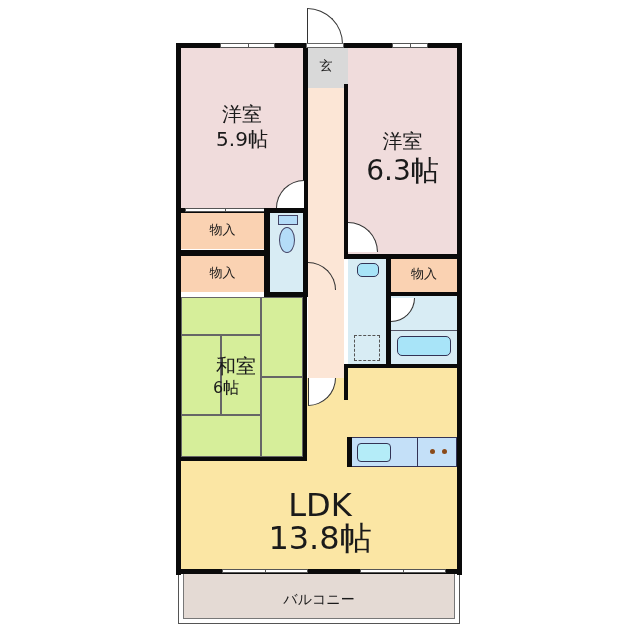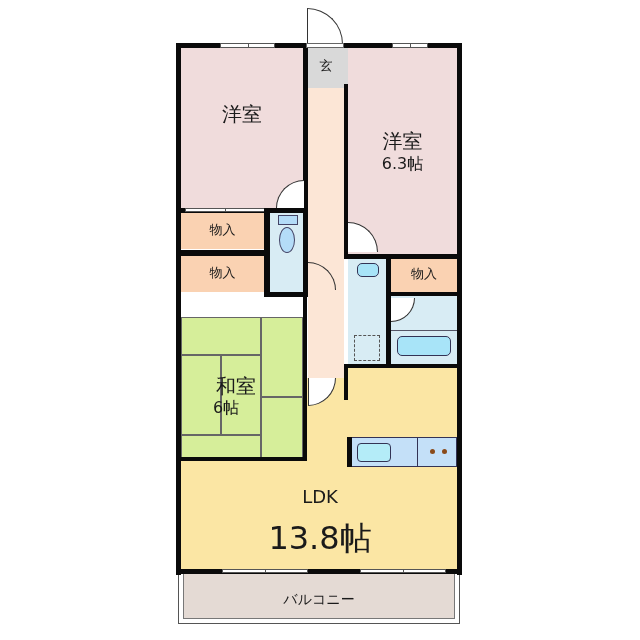--- a/index.html
+++ b/index.html
@@ -23,37 +23,38 @@
 </div>
 
 <div class="wall" style="left:176px;top:43px;width:130px;height:5px;"></div>
 <div class="wall" style="left:344px;top:43px;width:118px;height:5px;"></div>
 <div class="wall" style="left:176px;top:43px;width:5px;height:532px;"></div>
 <div class="wall" style="left:457px;top:43px;width:5px;height:532px;"></div>
 <div class="wall" style="left:176px;top:569px;width:286px;height:5px;"></div>
 
 <div class="room" style="left:181px;top:48px;width:122px;height:160px;background:#f0dcdc;">
   <div class="label" style="left:0;right:0;top:55px;font-size:20px;">洋室</div>
+  <div class="label" style="left:0;right:0;top:80px;font-size:20px;">5.9帖</div>
 </div>
 <div class="win" style="left:220px;top:43px;width:55px;height:5px;"></div>
 
 <div class="room" style="left:308px;top:88px;width:36px;height:290px;background:#fce6d6;"></div>
 
 <div class="room" style="left:308px;top:48px;width:50px;height:40px;background:#d9d9d9;">
   <div class="label" style="left:0;width:36px;top:11px;font-size:13px;">玄</div>
 </div>
 <div class="wall" style="left:357px;top:43px;width:5px;height:45px;"></div>
 <div class="wall" style="left:344px;top:84px;width:18px;height:5px;"></div>
 
 <div class="wall" style="left:303px;top:43px;width:5px;height:250px;"></div>
 <div class="wall" style="left:344px;top:84px;width:4px;height:174px;"></div>
 
 <div class="room" style="left:348px;top:48px;width:109px;height:206px;background:#f0dcdc;">
   <div class="label" style="left:0;right:0;top:82px;font-size:20px;">洋室</div>
-  <div class="label" style="left:0;right:0;top:107px;font-size:16px;">6.3帖</div>
+  <div class="label" style="left:0;right:0;top:107px;font-size:28px;">6.3帖</div>
 </div>
 <div class="room" style="left:362px;top:48px;width:95px;height:40px;background:#f0dcdc;"></div>
 <div class="win" style="left:392px;top:43px;width:36px;height:5px;"></div>
 <div class="door" style="left:348px;top:222px;width:30px;height:30px;border-top:1px solid #333;border-right:1px solid #333;border-top-right-radius:30px;"></div>
 
 <div class="door" style="left:276px;top:180px;width:28px;height:28px;border-top:1px solid #333;border-left:1px solid #333;border-top-left-radius:28px;"></div>
 
 <div class="wall" style="left:181px;top:208px;width:127px;height:5px;"></div>
 <div class="win" style="left:185px;top:208px;width:80px;height:4px;"></div>
 <div class="room" style="left:181px;top:213px;width:83px;height:36px;background:#fad2b2;">
@@ -65,21 +66,21 @@
 </div>
 <div class="wall" style="left:264px;top:208px;width:6px;height:88px;"></div>
 
 <div class="room" style="left:270px;top:213px;width:33px;height:80px;background:#d8ecf4;">
   <div class="abs" style="left:8px;top:2px;width:20px;height:10px;background:#b4dcf8;border:1px solid #446;"></div>
   <div class="abs" style="left:9px;top:14px;width:16px;height:26px;background:#b4dcf8;border:1px solid #446;border-radius:50%;"></div>
 </div>
 <div class="door" style="left:308px;top:262px;width:28px;height:28px;border-top:1px solid #333;border-right:1px solid #333;border-top-right-radius:28px;background:transparent;"></div>
 <div class="wall" style="left:264px;top:292px;width:44px;height:5px;"></div>
 
-<div class="room" style="left:181px;top:297px;width:122px;height:188px;background:#d6ee9a;margin-top:20px;">
+<div class="room" style="left:181px;top:297px;width:122px;height:188px;background:#d6ee9a;">
   <div class="abs" style="left:0;top:0;width:80px;height:38px;border:1px solid #666;"></div>
   <div class="abs" style="left:80px;top:0;width:42px;height:80px;border:1px solid #666;"></div>
   <div class="abs" style="left:0;top:38px;width:40px;height:80px;border:1px solid #666;"></div>
   <div class="abs" style="left:40px;top:38px;width:40px;height:80px;border:1px solid #666;"></div>
   <div class="abs" style="left:80px;top:80px;width:42px;height:80px;border:1px solid #666;"></div>
   <div class="abs" style="left:0;top:118px;width:80px;height:42px;border:1px solid #666;"></div>
   <div class="label" style="left:20px;width:70px;top:58px;font-size:20px;background:transparent;">和室</div>
   <div class="label" style="left:10px;width:70px;top:82px;font-size:16px;">6帖</div>
 </div>
 <div class="win" style="left:185px;top:457px;width:115px;height:4px;"></div>
@@ -112,19 +113,19 @@
 <div class="door" style="left:308px;top:378px;width:28px;height:28px;border-bottom:1px solid #333;border-right:1px solid #333;border-bottom-right-radius:28px;border-left:1px solid #333;"></div>
 
 <div class="room" style="left:347px;top:437px;width:110px;height:30px;background:#c4e0f8;border:1px solid #335;">
   <div class="abs" style="left:-1px;top:-1px;width:5px;height:30px;background:#0a0a0a;"></div>
   <div class="abs" style="left:9px;top:5px;width:34px;height:19px;background:#b4ecf8;border:1px solid #335;border-radius:4px;"></div>
   <div class="abs" style="left:69px;top:0;width:1px;height:28px;background:#335;"></div>
   <div class="abs" style="left:82px;top:11px;width:5px;height:5px;background:#8a4a1a;border-radius:50%;"></div>
   <div class="abs" style="left:94px;top:11px;width:5px;height:5px;background:#8a4a1a;border-radius:50%;"></div>
 </div>
 
-<div class="label" style="left:250px;width:140px;top:487px;font-size:18px;">LDK</div>
+<div class="label" style="left:250px;width:140px;top:487px;font-size:32px;">LDK</div>
 <div class="label" style="left:250px;width:140px;top:520px;font-size:32px;">13.8帖</div>
 
 <div class="win" style="left:222px;top:569px;width:86px;height:4px;"></div>
 <div class="win" style="left:360px;top:569px;width:86px;height:4px;"></div>
 
 <div class="abs" style="left:306px;top:43px;width:38px;height:5px;background:#fff;border:1px solid #666;"></div>
 
 </body></html>

